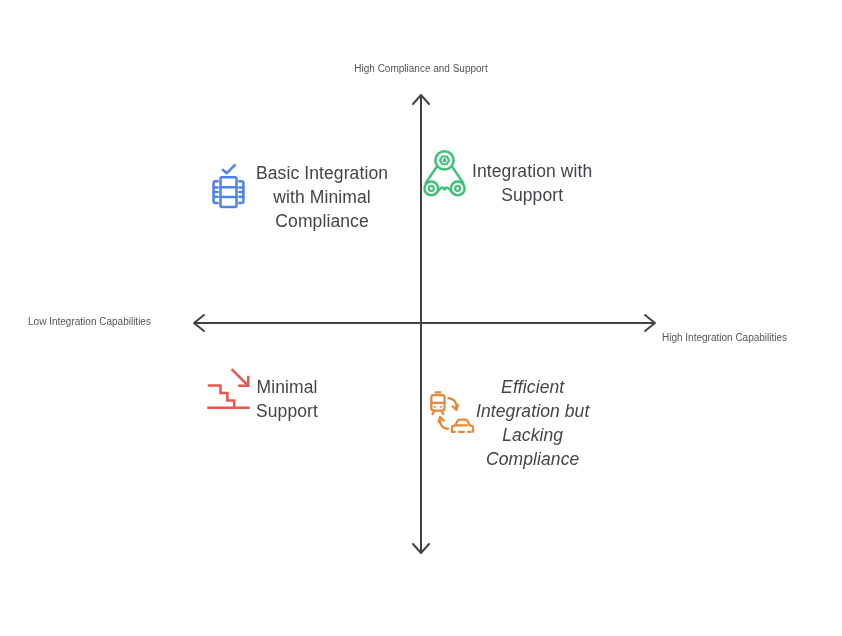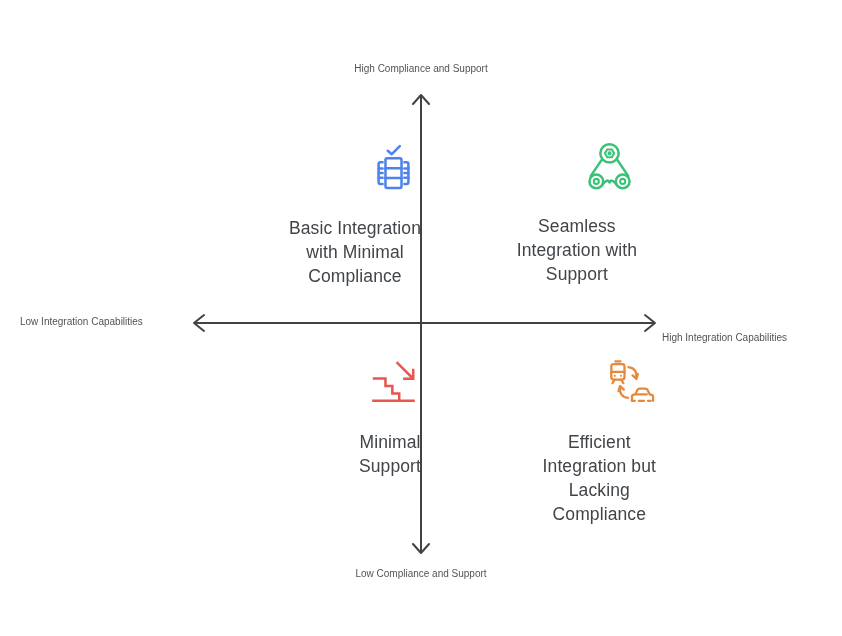--- a/index.html
+++ b/index.html
@@ -15,22 +15,22 @@
     position:absolute;
     font-size:10px;
     color:#545454;
     white-space:nowrap;
   }
   .axis-label.center{transform:translateX(-50%);}
   .quadrant{
     position:absolute;
     width:220px;
     display:flex;
-    flex-direction:column;
-    align-items:flex-end;
+    flex-direction:row;
+    align-items:center;
     text-align:center;
   }
   .q-icon{width:55px;height:55px;}
   .q-icon svg{width:55px;height:55px;display:block;}
   .q-label{
     margin-top:20px;
     font-size:17.5px;
     line-height:24px;
     color:#414549;
     letter-spacing:.1px;
@@ -44,22 +44,21 @@
   <svg class="axes-svg" viewBox="0 0 842 636" fill="none" stroke="#424242" stroke-width="2" stroke-linecap="round" stroke-linejoin="round">
     <line x1="421" y1="97" x2="421" y2="551"></line>
     <polyline points="413,104 421,95 429,104"></polyline>
     <polyline points="413,544 421,553 429,544"></polyline>
     <line x1="196" y1="323" x2="653" y2="323"></line>
     <polyline points="204,315 194,323 204,331"></polyline>
     <polyline points="645,315 655,323 645,331"></polyline>
   </svg>
 
   <div class="axis-label center" style="left:421px;top:63px;">High Compliance and Support</div>
-  <div class="axis-label center" style="left:421px;top:568px;">Low Compliance and Support</div>
-  <div class="axis-label" style="left:0;top:316px;width:179px;text-align:left;padding-left:20px;">Low Integration Capabilities</div>
+  <div class="axis-label" style="left:0;top:316px;width:179px;text-align:center;">Low Integration Capabilities</div>
   <div class="axis-label" style="left:662px;top:332px;">High Integration Capabilities</div>
 
   <div class="quadrant" style="left:201px;top:141px;">
     <div class="q-icon" style="color: rgb(78, 130, 236);">
       <svg viewBox="0 0 48 48" fill="none" stroke="currentColor" stroke-width="2.2" stroke-linecap="round" stroke-linejoin="round">
         <polyline points="19,8.5 22.5,11.5 29.5,4.5"></polyline>
         <rect x="17" y="15" width="14" height="26" rx="1.5"></rect>
         <line x1="17" y1="23.7" x2="31" y2="23.7"></line>
         <line x1="17" y1="32.3" x2="31" y2="32.3"></line>
         <path d="M14.5 18.5 H12.5 Q11 18.5 11 20 V36 Q11 37.5 12.5 37.5 H14.5"></path>
@@ -88,42 +87,41 @@
         <circle cx="12.5" cy="37" r="6"></circle>
         <circle cx="12.5" cy="37" r="2.2" stroke-width="1.8"></circle>
         <circle cx="35.5" cy="37" r="6"></circle>
         <circle cx="35.5" cy="37" r="2.2" stroke-width="1.8"></circle>
         <line x1="17.6" y1="17.6" x2="7.6" y2="32.4"></line>
         <line x1="30.4" y1="17.6" x2="40.4" y2="32.4"></line>
         <path d="M18.3 39.3 C21 35.6 23 35.6 24 38 C25 35.6 27 35.6 29.7 39.3"></path>
       </svg>
     </div>
     <div class="q-label">
-      <div>Seamless</div>
       <div>Integration with</div>
       <div>Support</div>
     </div>
   </div>
 
   <div class="quadrant" style="left:201px;top:355px;">
     <div class="q-icon" style="color: rgb(231, 87, 79);">
       <svg viewBox="0 0 48 48" fill="none" stroke="currentColor" stroke-width="2.2" stroke-linecap="square" stroke-linejoin="miter">
         <line x1="27.5" y1="7" x2="40" y2="19.5"></line>
         <polyline points="41.2,13 41.2,20.7 33.5,20.7"></polyline>
         <polyline points="7,20.5 17,20.5 17,27 23,27 23,33.5 29,33.5 29,40"></polyline>
         <line x1="6.5" y1="40" x2="41.5" y2="40"></line>
       </svg>
     </div>
     <div class="q-label">
       <div>Minimal</div>
       <div>Support</div>
     </div>
   </div>
 
-  <div class="quadrant" style="left:436px;top:355px;">
+  <div class="quadrant" style="left:421px;top:355px;font-style:italic;">
     <div class="q-icon" style="color: rgb(232, 136, 59);">
       <svg viewBox="0 0 48 48" fill="none" stroke="currentColor" stroke-width="2" stroke-linecap="round" stroke-linejoin="round">
         <line x1="12.5" y1="5.5" x2="17" y2="5.5"></line>
         <rect x="9" y="8" width="11.5" height="13.5" rx="2"></rect>
         <line x1="9" y1="14.8" x2="20.5" y2="14.8"></line>
         <circle cx="12" cy="18.2" r="0.9" fill="currentColor" stroke="none"></circle>
         <circle cx="17.5" cy="18.2" r="0.9" fill="currentColor" stroke="none"></circle>
         <line x1="12" y1="21.5" x2="10" y2="24.5"></line>
         <line x1="17.5" y1="21.5" x2="19.5" y2="24.5"></line>
         <path d="M27 40 v-3.5 q0 -2 2 -2 h0.8 l2 -4 q0.6 -1.2 1.9 -1.2 h5 q1.3 0 1.9 1.2 l2 4 h0.8 q2 0 2 2 V40"></path>

